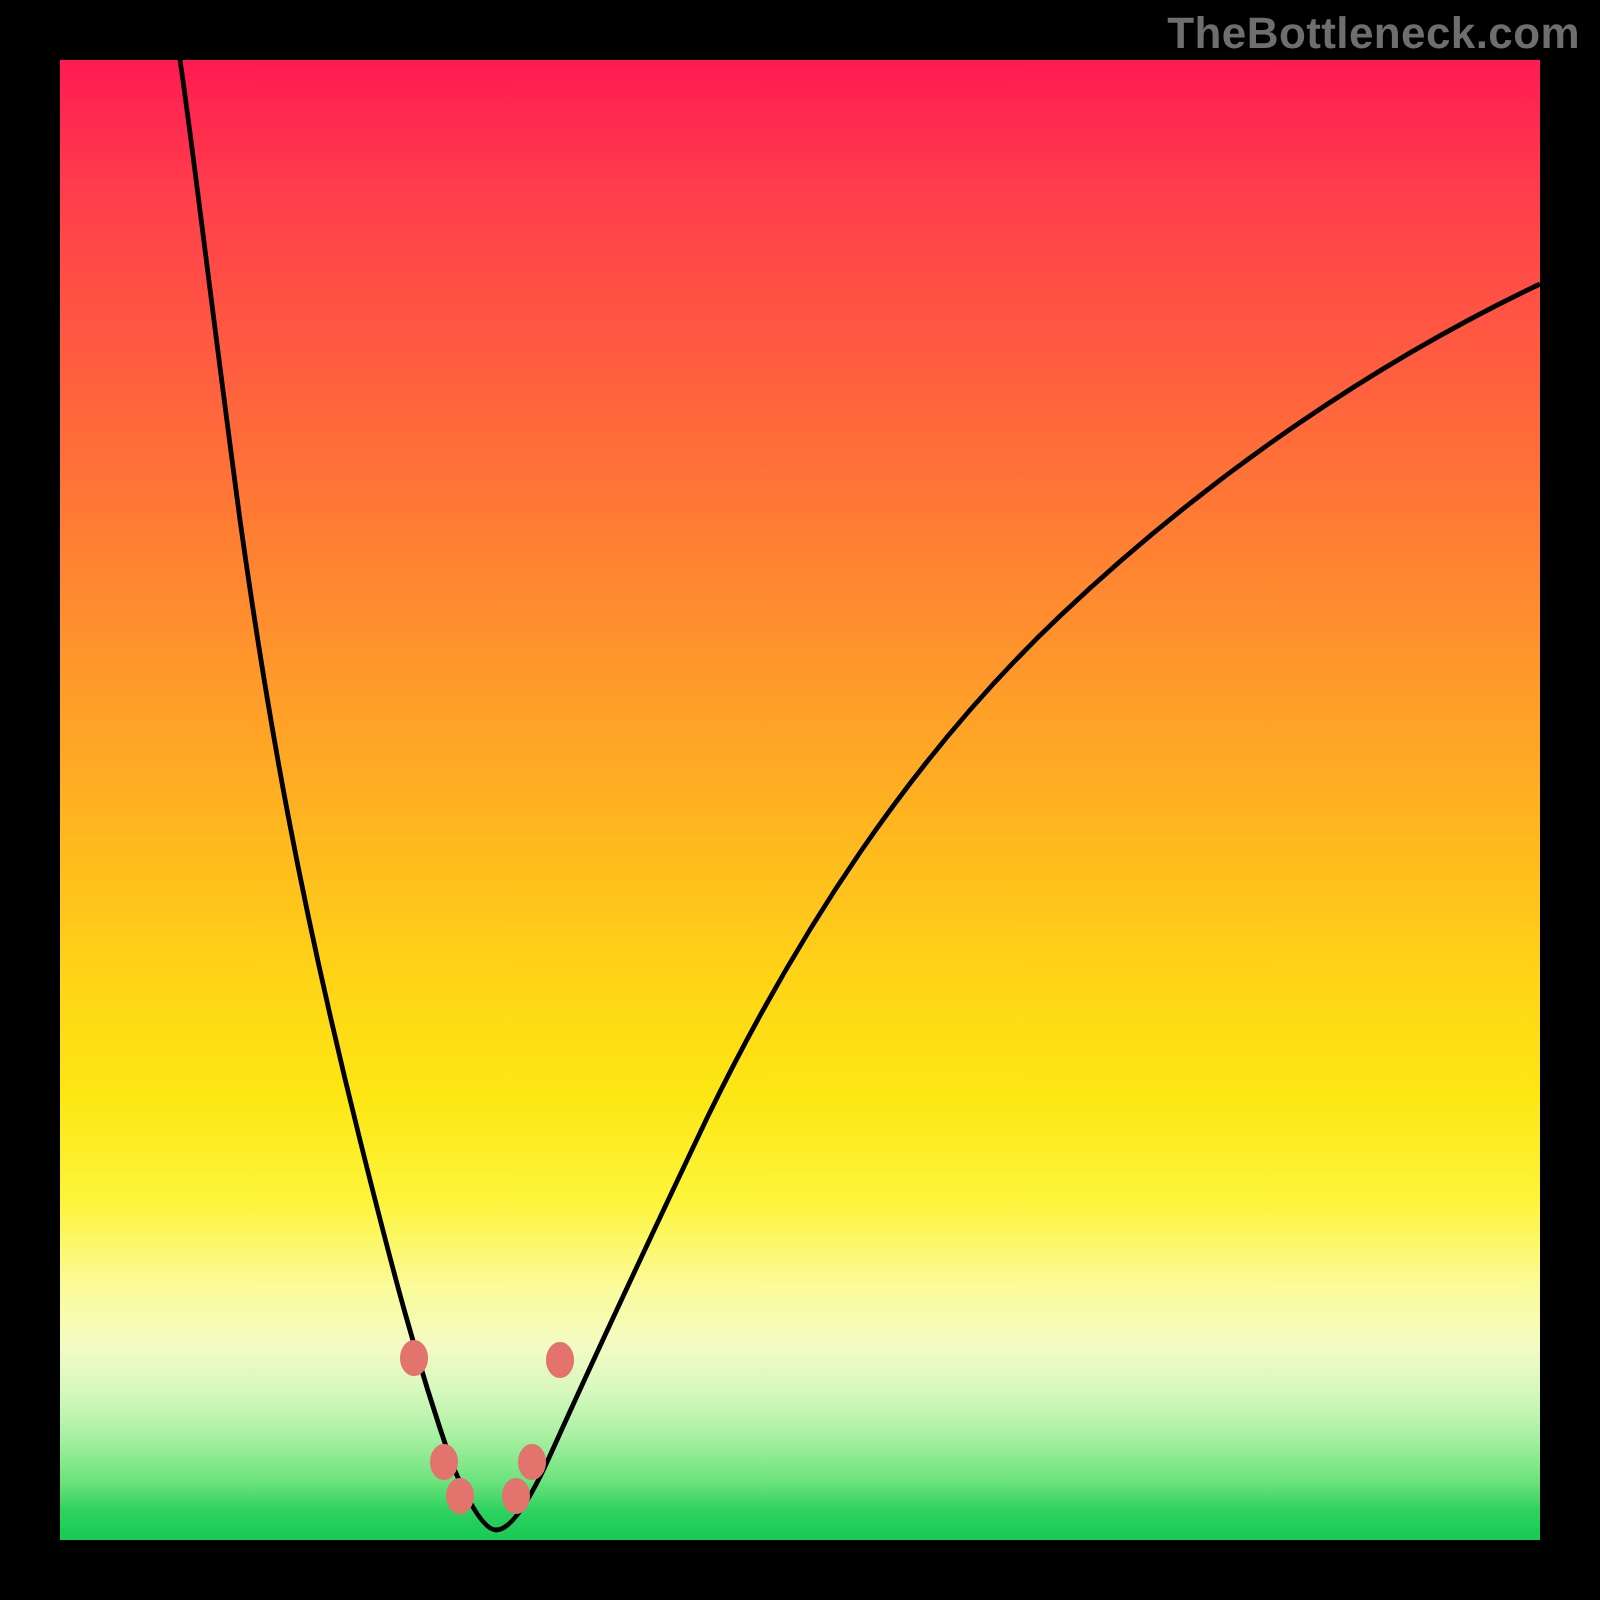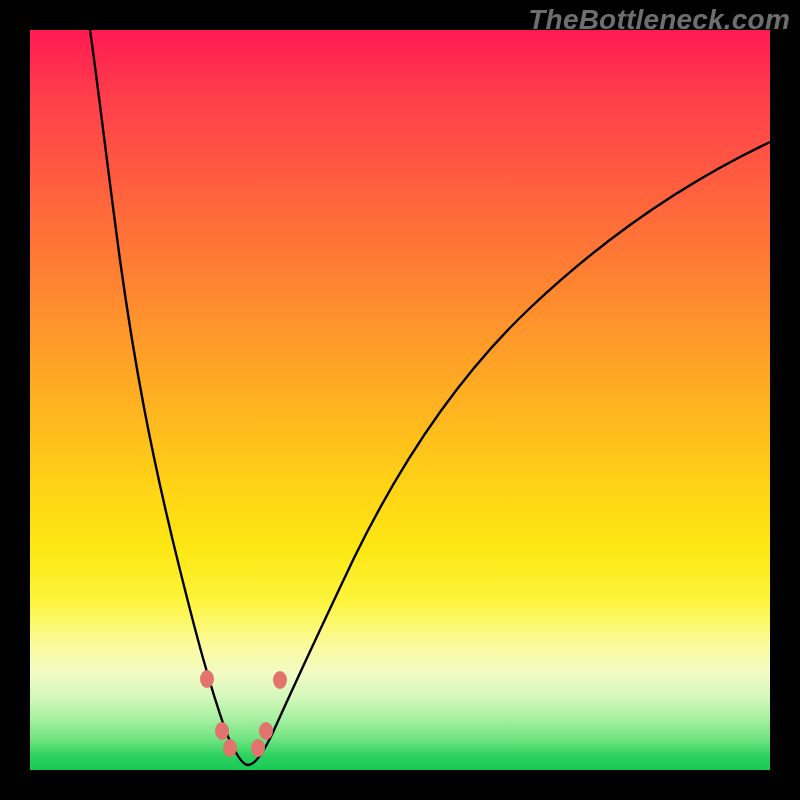--- a/index.html
+++ b/index.html
@@ -54,24 +54,23 @@
     position: absolute;
     inset: 0;
     width: 740px;
     height: 740px;
   }
   .watermark {
     position: absolute;
     top: 4px;
     right: 10px;
     color: #6e6e6e;
-    font-size: 28px;
+    font-size: 22px;
     font-weight: 600;
     letter-spacing: 0.2px;
-    font-style: italic;
   }
 </style>
 </head>
 <body>
 
 <div class="frame">
 
   <div class="plot">
     <div class="gradient"></div>
 

